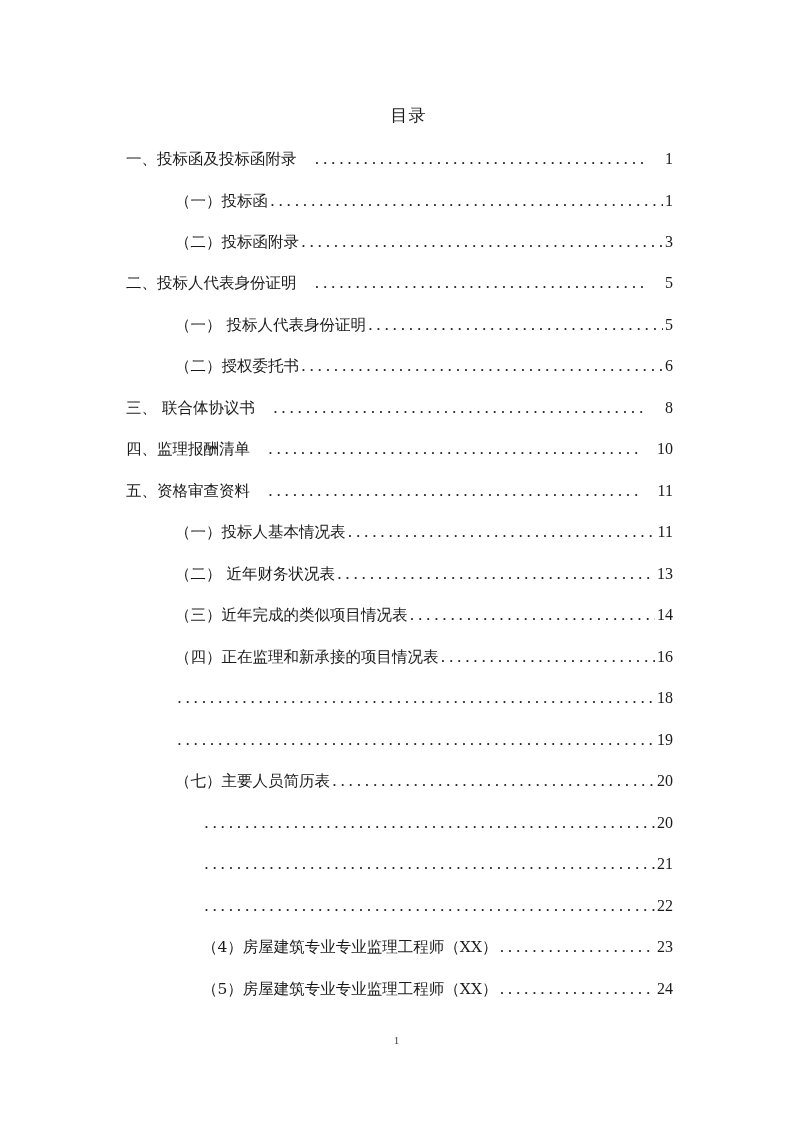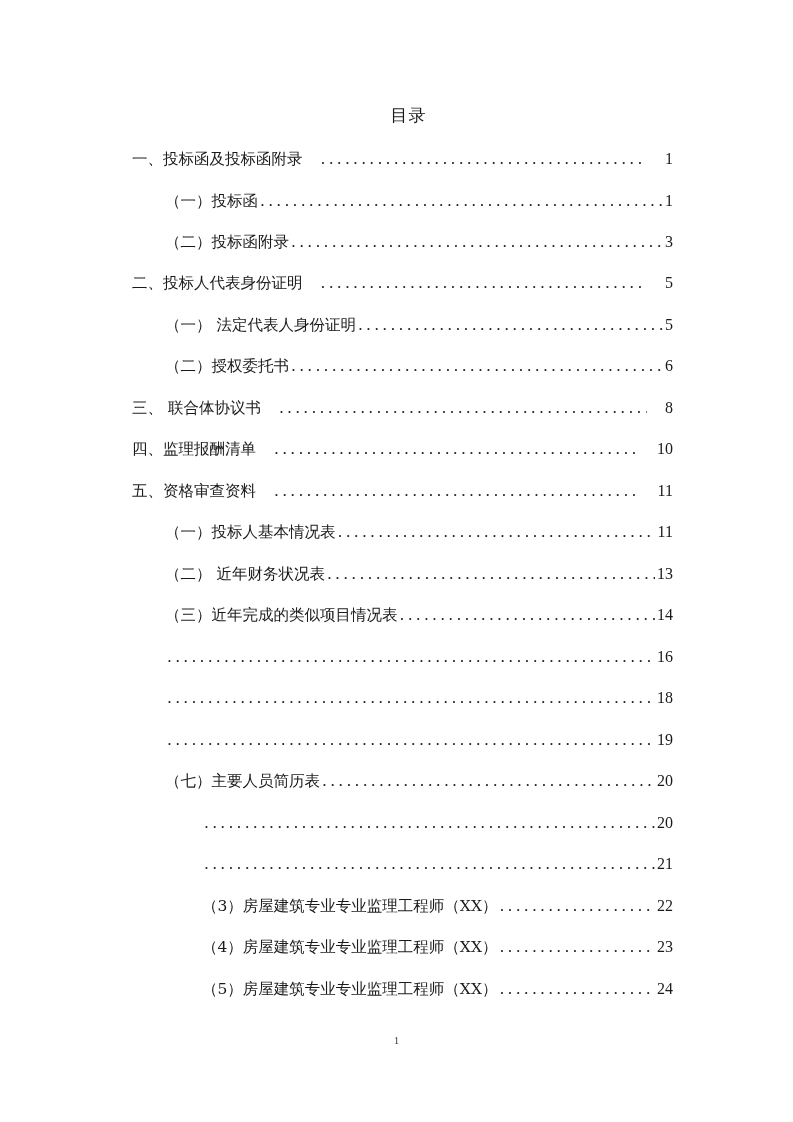--- a/index.html
+++ b/index.html
@@ -7,22 +7,22 @@
          font-family:"DejaVu Serif", "Liberation Serif", serif; color:#1a1a1a; }
   .title { position:absolute; top:104px; left:12px; width:793px; text-align:center;
            font-size:17px; font-weight:normal; letter-spacing:1px; }
   .toc { position:absolute; left:0; top:0; width:793px; }
   .entry { position:absolute; right:120px; display:flex; align-items:baseline;
            font-size:15.5px; height:22px; line-height:22px; white-space:nowrap; }
   .entry .label { flex:0 0 auto; }
   .entry .dots { flex:1 1 auto; overflow:hidden; margin:0 2px; letter-spacing:3.2px; color:#222; }
   .entry .dots::before { content:"......................................................................................................................................................................"; }
   .entry .page { flex:0 0 auto; font-family:"Liberation Serif", serif; font-size:16px; }
-  .lvl1 { left:132px;gap:16px; }
-  .lvl2 { left:165px;justify-content:flex-end; }
+  .lvl1 { left:126px;gap:16px; }
+  .lvl2 { left:175px;justify-content:flex-end; }
   .lvl3 { left:202px; }
   .footer-page { position:absolute; top:1034px; left:0; width:793px; text-align:center;
                  font-family:"Liberation Serif", serif; font-size:11px; color:#444; }
 </style>
 </head>
 <body>
 
 <div class="title">目录</div>
 
 <div class="toc">
@@ -40,21 +40,21 @@
       <span class="label">（二）投标函附录</span>
       <span class="dots"></span>
       <span class="page">3</span>
     </div>
   <div class="entry lvl1" style="top:272px">
       <span class="label">二、投标人代表身份证明</span>
       <span class="dots"></span>
       <span class="page">5</span>
     </div>
   <div class="entry lvl2" style="top:314px">
-      <span class="label">（一）  法定代表人身份证明</span>
+      <span class="label">（一）  投标人代表身份证明</span>
       <span class="dots"></span>
       <span class="page">5</span>
     </div>
   <div class="entry lvl2" style="top:355px">
       <span class="label">（二）授权委托书</span>
       <span class="dots"></span>
       <span class="page">6</span>
     </div>
   <div class="entry lvl1" style="top:397px">
       <span class="label">三、  联合体协议书</span>
@@ -80,20 +80,21 @@
       <span class="label">（二）  近年财务状况表</span>
       <span class="dots"></span>
       <span class="page">13</span>
     </div>
   <div class="entry lvl2" style="top:604px">
       <span class="label">（三）近年完成的类似项目情况表</span>
       <span class="dots"></span>
       <span class="page">14</span>
     </div>
   <div class="entry lvl2" style="top:646px">
+      <span class="label">（四）正在监理和新承接的项目情况表</span>
       <span class="dots"></span>
       <span class="page">16</span>
     </div>
   <div class="entry lvl2" style="top:687px">
       <span class="dots"></span>
       <span class="page">18</span>
     </div>
   <div class="entry lvl2" style="top:729px">
       <span class="dots"></span>
       <span class="page">19</span>
@@ -105,21 +106,20 @@
     </div>
   <div class="entry lvl3" style="top:812px">
       <span class="dots"></span>
       <span class="page">20</span>
     </div>
   <div class="entry lvl3" style="top:853px">
       <span class="dots"></span>
       <span class="page">21</span>
     </div>
   <div class="entry lvl3" style="top:895px">
-      <span class="label">（3）房屋建筑专业专业监理工程师（XX）</span>
       <span class="dots"></span>
       <span class="page">22</span>
     </div>
   <div class="entry lvl3" style="top:936px">
       <span class="label">（4）房屋建筑专业专业监理工程师（XX）</span>
       <span class="dots"></span>
       <span class="page">23</span>
     </div>
   <div class="entry lvl3" style="top:978px">
       <span class="label">（5）房屋建筑专业专业监理工程师（XX）</span>

